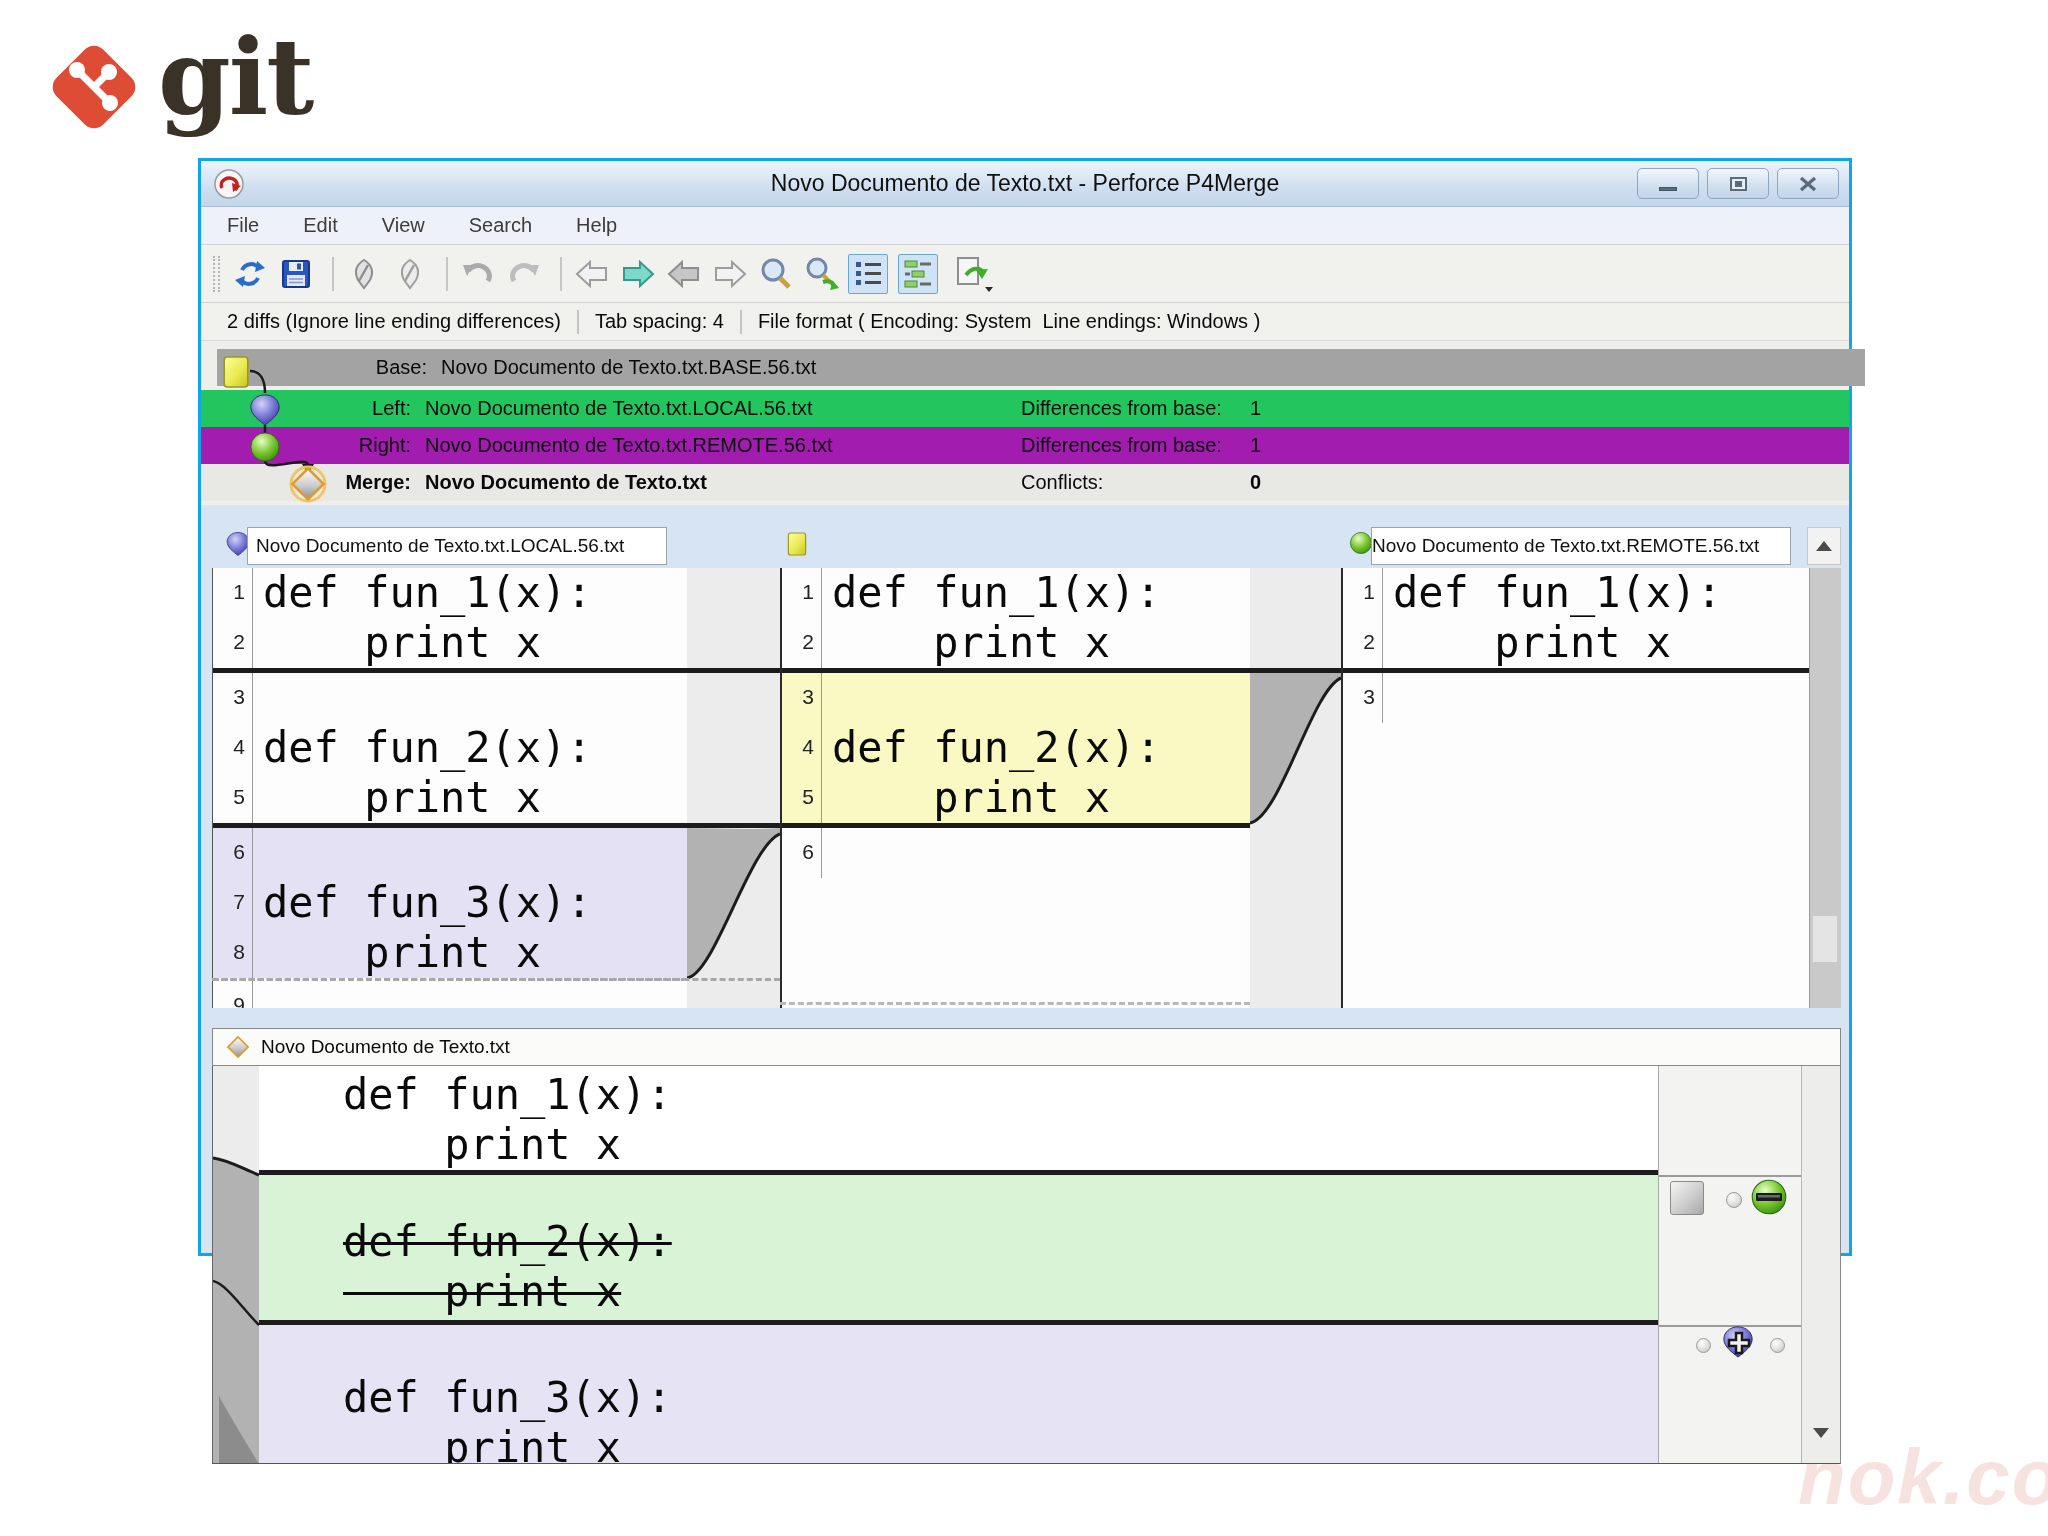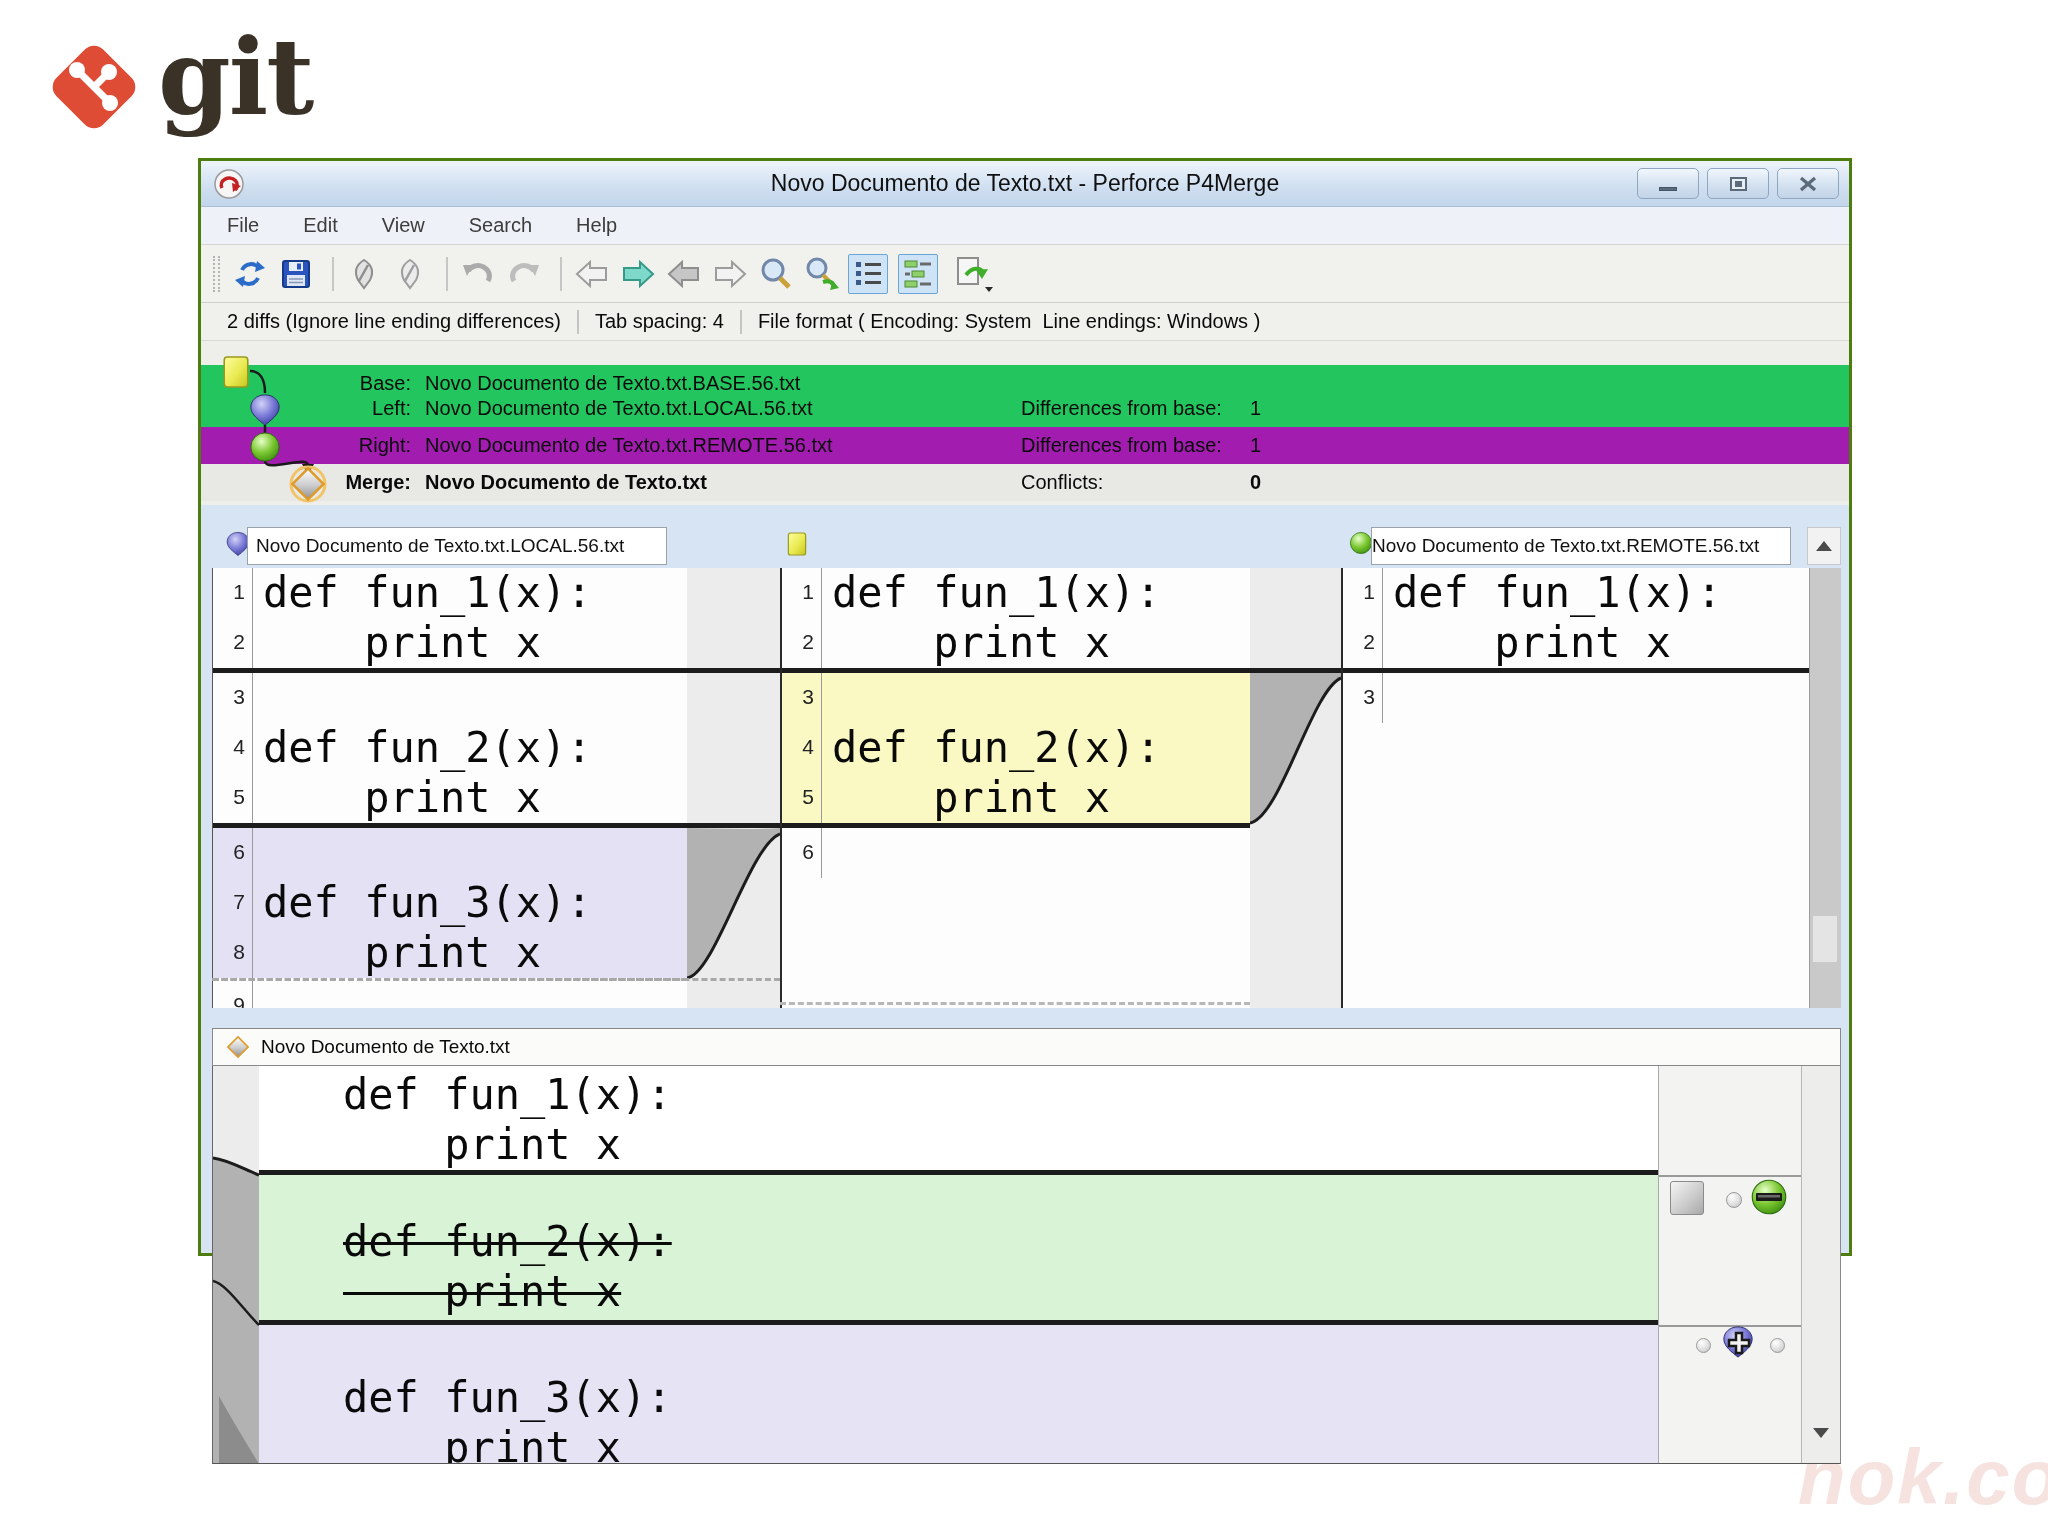--- a/index.html
+++ b/index.html
@@ -9,21 +9,21 @@
   
   .gitlogo { position:absolute; left:46px; top:26px; display:flex; align-items:center; z-index:1; }
   .gitlogo .wordmark { font-family:"DejaVu Serif", serif; font-weight:bold; font-size:104px; color:#3a3127; margin-left:16px; letter-spacing:-2px; line-height:1; padding-bottom:18px; }
 
   
   .watermark { position:absolute; left:1798px; top:1432px; font-size:78px; font-style:italic; font-weight:bold;
                color:#f6e2df; z-index:0; letter-spacing:2px; }
 
   
   .window { position:absolute; left:198px; top:158px; width:1654px; height:1098px;
-            background:#d6e4f3; border:3px solid #4d7c0f; z-index:2; }
+            background:#d6e4f3; border:3px solid #0ea5e9; z-index:2; }
   .win-inner { position:relative; width:1648px; height:1324px; }
 
   
   .titlebar { position:absolute; left:0; top:0; width:100%; height:46px;
               background:linear-gradient(#eef4fb,#cfdff0 60%,#c3d6ea); border-bottom:1px solid #a9bed6;
               display:flex; align-items:center; }
   .app-icon { margin-left:12px; width:32px; height:32px; flex:0 0 auto; }
   .title-text { position:absolute; left:0; right:0; text-align:center; font-size:23px; color:#101010; }
   .win-btns { position:absolute; right:10px; top:7px; display:flex; gap:8px; }
   .wbtn { width:62px; height:31px; border:1px solid #8fa; border:1px solid #8ea6bf; border-radius:5px;
@@ -49,21 +49,21 @@
   
   .statusbar { position:absolute; left:0; top:142px; width:100%; height:38px; background:#f0f0ec;
                border-bottom:1px solid #d9d9d9; display:flex; align-items:center; padding-left:26px;
                font-size:20px; color:#0a0a0a; }
   .sb-seg { white-space:pre; }
   .sb-bar { width:2px; height:24px; background:#c4c4c4; margin:0 16px; }
 
   
   .mergepanel { position:absolute; left:0; top:180px; width:100%; height:164px; background:#eeeeeb; }
   .mi-row { position:absolute; left:0; width:100%; height:37px; display:flex; align-items:center; font-size:20px; color:#0a0a0a; }
-  .mi-r0 { top:24px;  background:#22c55e; }
+  .mi-r0 { top:8px;  background:#a3a3a3;margin-left:16px; }
   .mi-r1 { top:49px;  background:#22c55e; }
   .mi-r2 { top:86px;  background:#a21caf; }
   .mi-r3 { top:123px; background:#e8e8e5; font-weight:bold; }
   .mi-label { display:inline-block; width:210px; text-align:right; }
   .mi-file { margin-left:14px; }
   .mi-metric { position:absolute; left:820px; }
   .mi-value { position:absolute; left:1000px; width:60px; text-align:right; }
   .mi-r3 .mi-metric, .mi-r1 .mi-metric, .mi-r2 .mi-metric { font-weight:normal;text-align:right; }
   .graph { position:absolute; left:0; top:0; }
 

